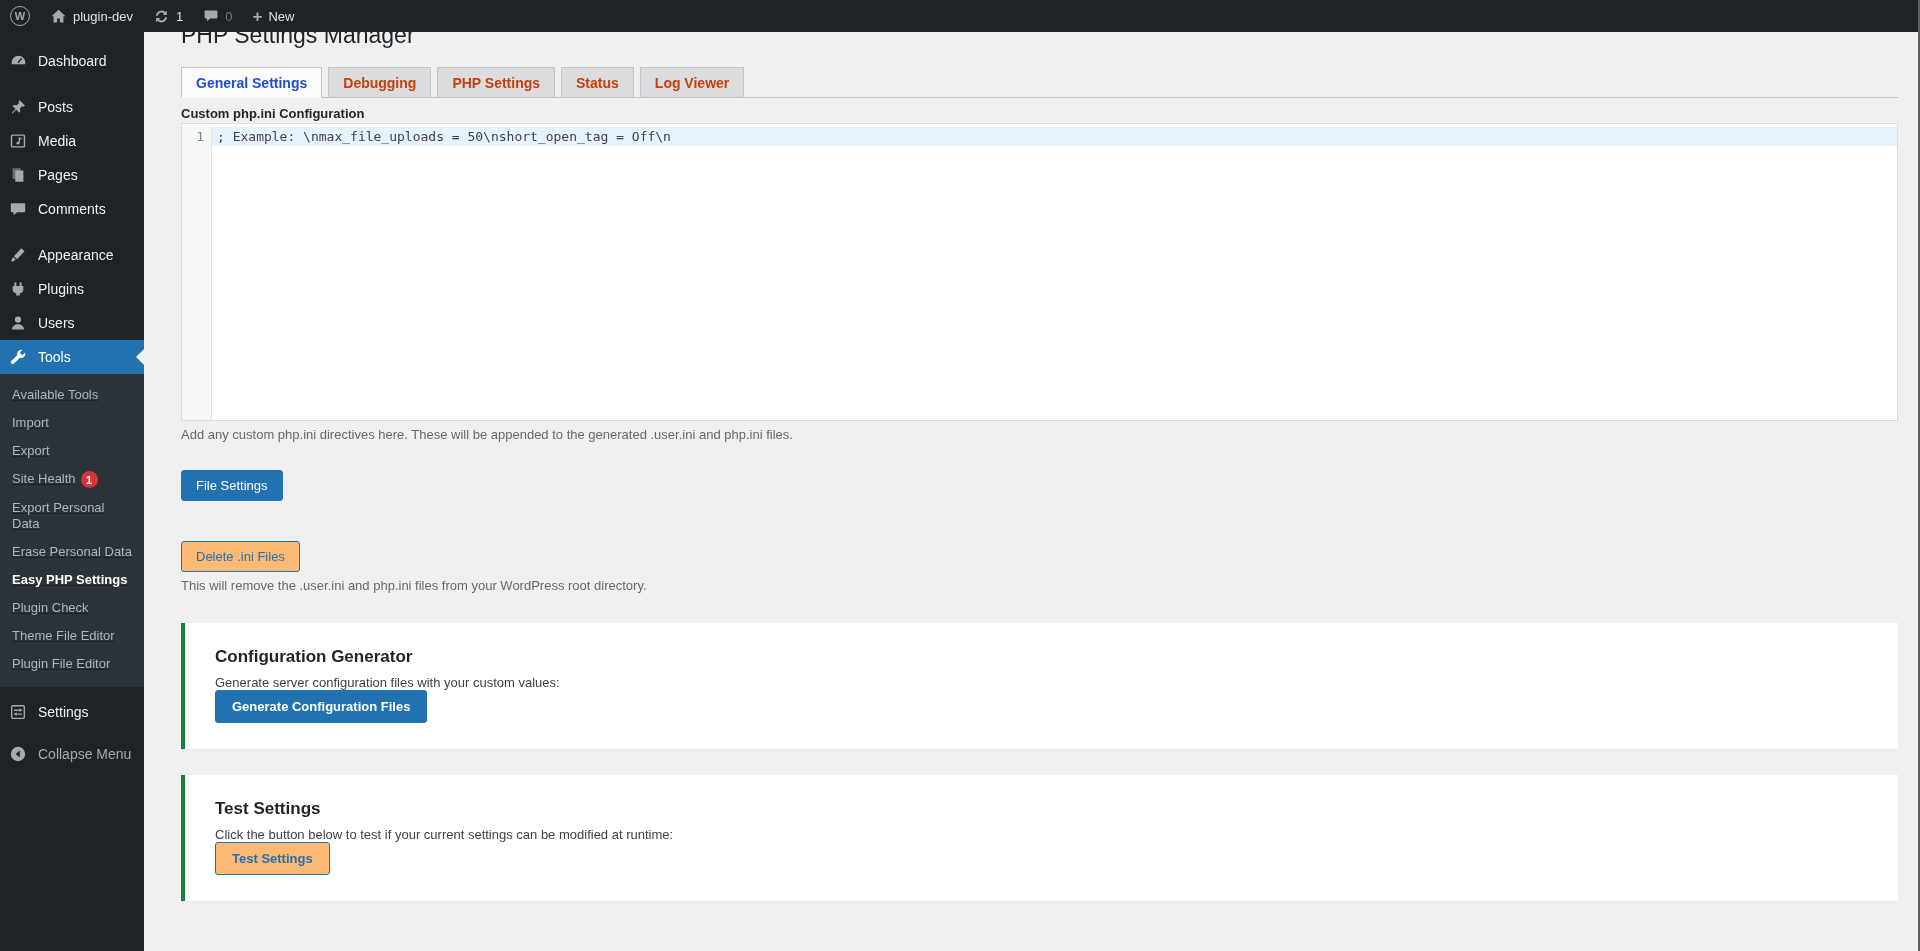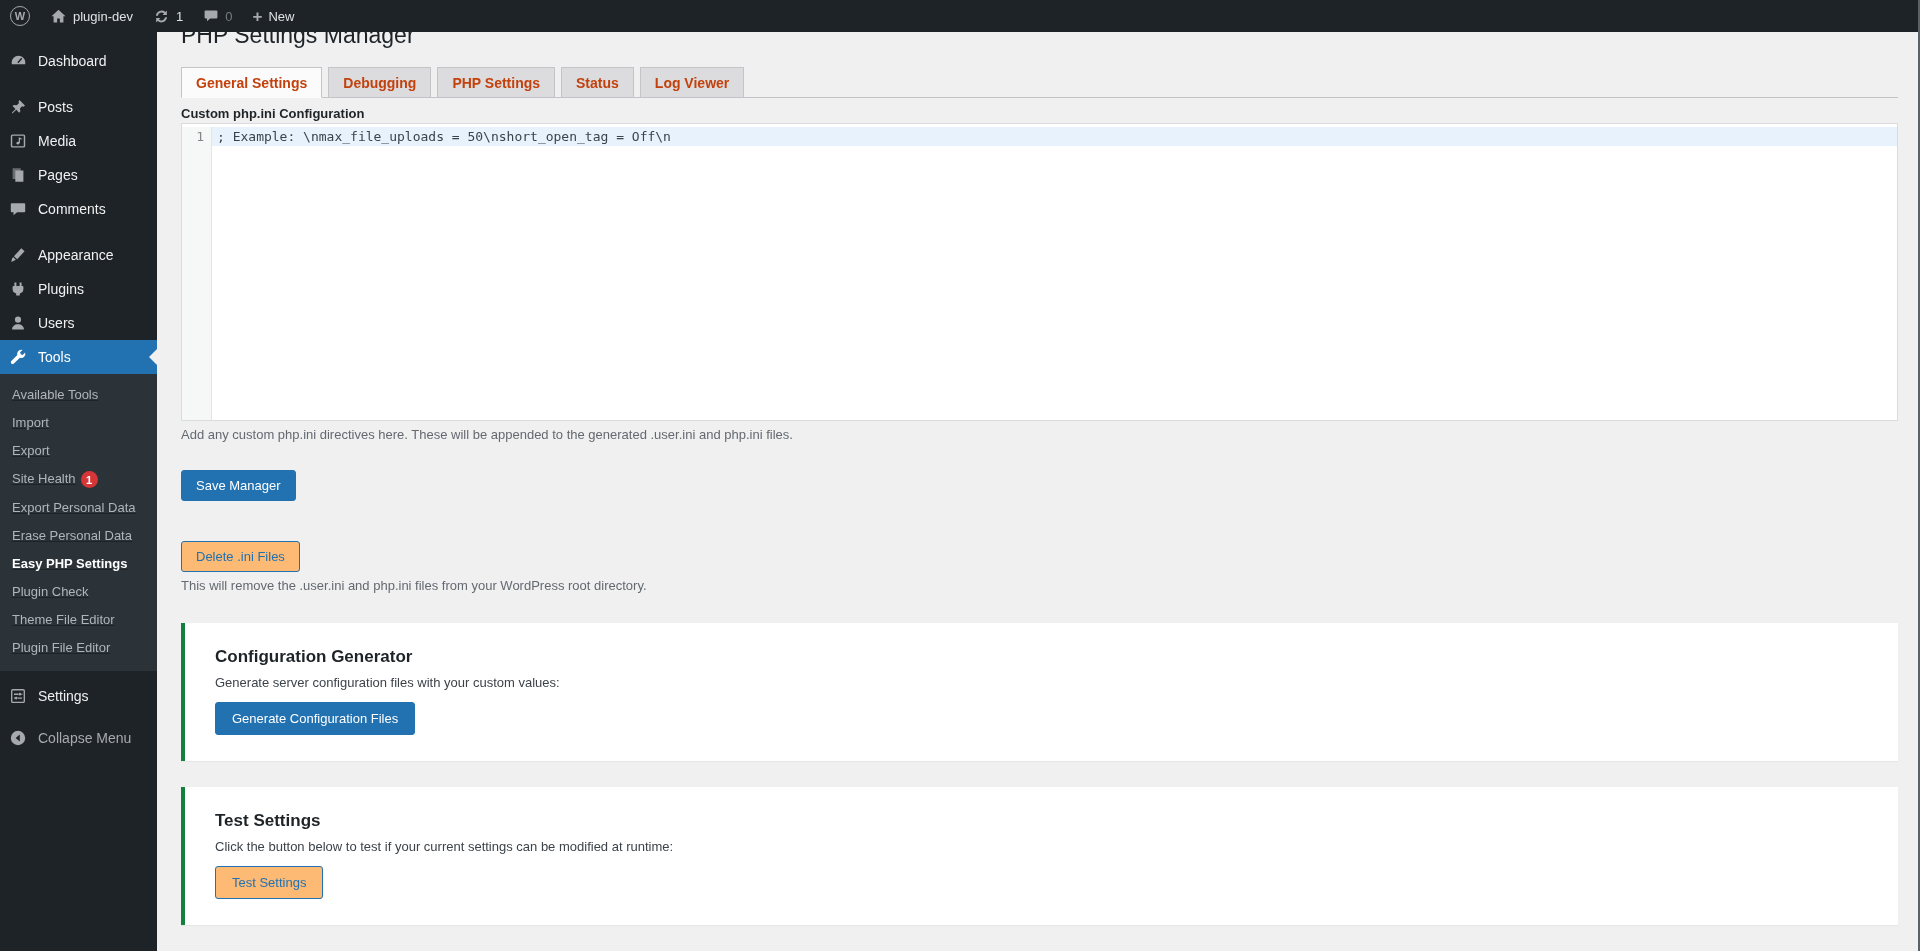--- a/index.html
+++ b/index.html
@@ -8,41 +8,41 @@
 
   
   #adminbar { position:fixed; top:0; left:0; width:1920px; height:32px; background:#1d2327; display:flex; align-items:center; z-index:50; }
   .ab-item { display:flex; align-items:center; gap:6px; color:#dfe1e2; height:32px; padding:0 10px; cursor:pointer; font-size:13px; }
   .ab-item .ab-ico { display:flex; align-items:center; color:#a7aaad; }
   .wp-logo-circle { width:20px; height:20px; border:1.6px solid #a7aaad; border-radius:50%; color:#a7aaad; font-weight:bold; font-size:11px; display:flex; align-items:center; justify-content:center; }
   .dim { color:#787c82; }
   .ab-plus { color:#a7aaad; font-size:17px; font-weight:bold; line-height:1; }
 
   
-  #sidebar { position:fixed; top:32px; left:0; bottom:0; width:157px; background:#1d2327; padding-top:12px; z-index:40; }
+  #sidebar { position:fixed; top:32px; left:0; bottom:0; width:144px; background:#1d2327; padding-top:12px; z-index:40; }
   .menu-item { display:flex; align-items:center; gap:10px; height:34px; padding:0 8px; color:#f0f0f1; font-size:14px; cursor:pointer; position:relative; }
   .menu-item .mi-ico { width:20px; height:20px; color:#a7aaad; flex:0 0 20px; display:flex; align-items:center; justify-content:center; }
   .menu-item.active { background:#2271b1; color:#fff; }
   .menu-item.active .mi-ico { color:#fff; }
   .menu-sep { height:12px; }
   .menu-arrow { position:absolute; right:0; top:50%; margin-top:-8px; width:0; height:0;
     border:8px solid transparent; border-right-color:#f0f0f1; }
   #submenu { background:#2c3338; padding:7px 0 9px;text-decoration:underline; }
   .sub-item { display:block; padding:6px 12px; color:#b0b5b9; font-size:13px; line-height:16px; cursor:pointer; }
   .sub-item.current { color:#fff; font-weight:bold; }
   .badge { display:inline-flex; align-items:center; justify-content:center; min-width:17px; height:17px; border-radius:50%; background:#d63638; color:#fff; font-size:11px; font-weight:bold; margin-left:5px; vertical-align:middle; }
   .menu-item.collapse { color:#a7aaad; margin-top:8px; }
 
   
   #main { margin-left:160px; padding:20px 22px 0 21px; }
   h1.page-title { font-size:23px; font-weight:400; line-height:30px; color:#1d2327; }
 
   .nav-tabs { margin-top:17px; border-bottom:1px solid #c3c4c7; display:flex; gap:6px; }
   .nav-tab { display:inline-block; margin-bottom:-1px; padding:7px 14px 6px; border:1px solid #c3c4c7; background:#dcdcde; color:#c2410c; font-size:14px; font-weight:bold; cursor:pointer; white-space:nowrap; }
-  .nav-tab.active { background:#fbfbfb; border-bottom-color:#fbfbfb; color:#c2410c; }
+  .nav-tab.active { background:#fbfbfb; border-bottom-color:#fbfbfb; color:#1d4ed8; }
 
   .editor-label { margin-top:8px; font-weight:bold; font-size:13px; color:#1d2327; }
 
   .code-editor { margin-top:2px; height:298px; background:#fff; border:1px solid #dcdcde; display:flex; font-family:"DejaVu Sans Mono","Liberation Mono",monospace; font-size:13px; line-height:19px; padding-top:3px; cursor:text; }
   .cm-gutter { width:30px; background:#f6f7f7; border-right:1px solid #e2e4e7; color:#82878c; text-align:right; padding:0 7px 0 0; flex:0 0 30px; }
   .cm-code { flex:1; color:#3c434a; }
   .cm-line-active { background:#e8f2fc; padding-left:5px; white-space:pre; }
 
   .help-text { margin-top:6px; color:#646970; font-size:13px; }
 
@@ -50,21 +50,21 @@
   .btn-primary { background:#2271b1; border:1px solid #2271b1; color:#fff; padding:7px 14px; }
   .btn-secondary { background:#fdba74; border:1px solid #2271b1; color:#2271b1; padding:7px 14px; }
 
   #save-row { margin-top:28px; }
   #delete-row { margin-top:40px; }
 
   .card { margin-top:30px; background:#fff; border-left:4px solid #15803d; box-shadow:0 1px 1px rgba(0,0,0,.04); padding:24px 30px 26px; }
   .card + .card { margin-top:26px; }
   .card h2 { font-size:17px; font-weight:bold; color:#1d2327; }
   .card p { margin-top:8px; color:#3c434a; font-size:13px; }
-  .card .btn { margin-top:12px; padding:8px 16px; }
+  .card .btn { padding:8px 16px;font-weight:bold; }
 
   #scrollbar { position:fixed; right:0; top:0; width:2px; height:951px; background:#5a6168; z-index:60; }
 
   svg { display:block; }
 </style>
 </head>
 <body>
 
 <div id="adminbar">
   <div class="ab-item">
@@ -248,21 +248,21 @@
       <div>1</div>
     </div>
     <div class="cm-code">
       <div class="cm-line-active">; Example: \nmax_file_uploads = 50\nshort_open_tag = Off\n</div>
     </div>
   </div>
 
   <div class="help-text">Add any custom php.ini directives here. These will be appended to the generated .user.ini and php.ini files.</div>
 
   <div id="save-row">
-    <button class="btn btn-primary">Save Manager</button>
+    <button class="btn btn-primary">File Settings</button>
   </div>
 
   <div id="delete-row">
     <button class="btn btn-secondary">Delete .ini Files</button>
     <div class="help-text">This will remove the .user.ini and php.ini files from your WordPress root directory.</div>
   </div>
 
   <div class="card">
     <h2>Configuration Generator</h2>
     <p>Generate server configuration files with your custom values:</p>

